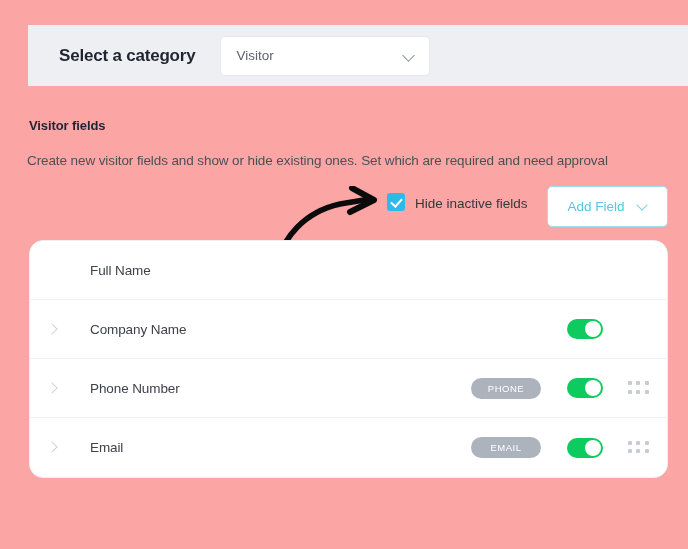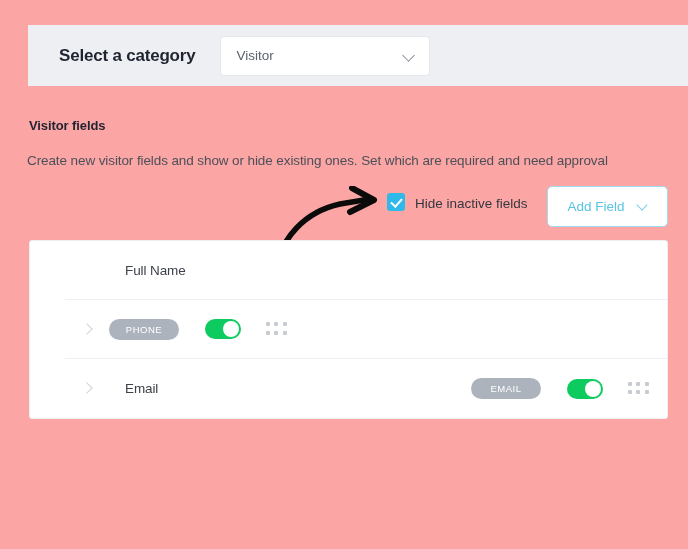--- a/index.html
+++ b/index.html
@@ -175,23 +175,22 @@
   }
 
   
   .fields-table {
     position: absolute;
     left: 29px;
     top: 240px;
     width: 639px;
     background: #ffffff;
     border: 1px solid #eceef1;
-    border-radius: 3px;
+    border-radius: 14px;
     overflow: hidden;
-    padding-left: 35px;
   }
   .field-row {
     height: 59px;
     display: flex;
     align-items: center;
     border-bottom: 1px solid #f0f1f4;
     padding: 0 17px 0 0;
   }
   .field-row:last-child { border-bottom: none; }
 
@@ -329,25 +328,42 @@
       <div class="drag-handle hidden-slot">
         <span></span>
           <span></span>
           <span></span>
           <span></span>
           <span></span>
           <span></span>
       </div>
     </div>
 
-
     <div class="field-row">
       <div class="row-chevron">
         <span class="chev-right"></span>
       </div>
+      <div class="field-name">Company Name</div>
+      <div class="badge-slot"></div>
+      <div class="toggle"></div>
+      <div class="drag-handle hidden-slot">
+        <span></span>
+          <span></span>
+          <span></span>
+          <span></span>
+          <span></span>
+          <span></span>
+      </div>
+    </div>
+
+    <div class="field-row">
+      <div class="row-chevron">
+        <span class="chev-right"></span>
+      </div>
+      <div class="field-name">Phone Number</div>
       <div class="type-badge">PHONE</div>
       <div class="toggle"></div>
       <div class="drag-handle">
         <span></span>
           <span></span>
           <span></span>
           <span></span>
           <span></span>
           <span></span>
       </div>

